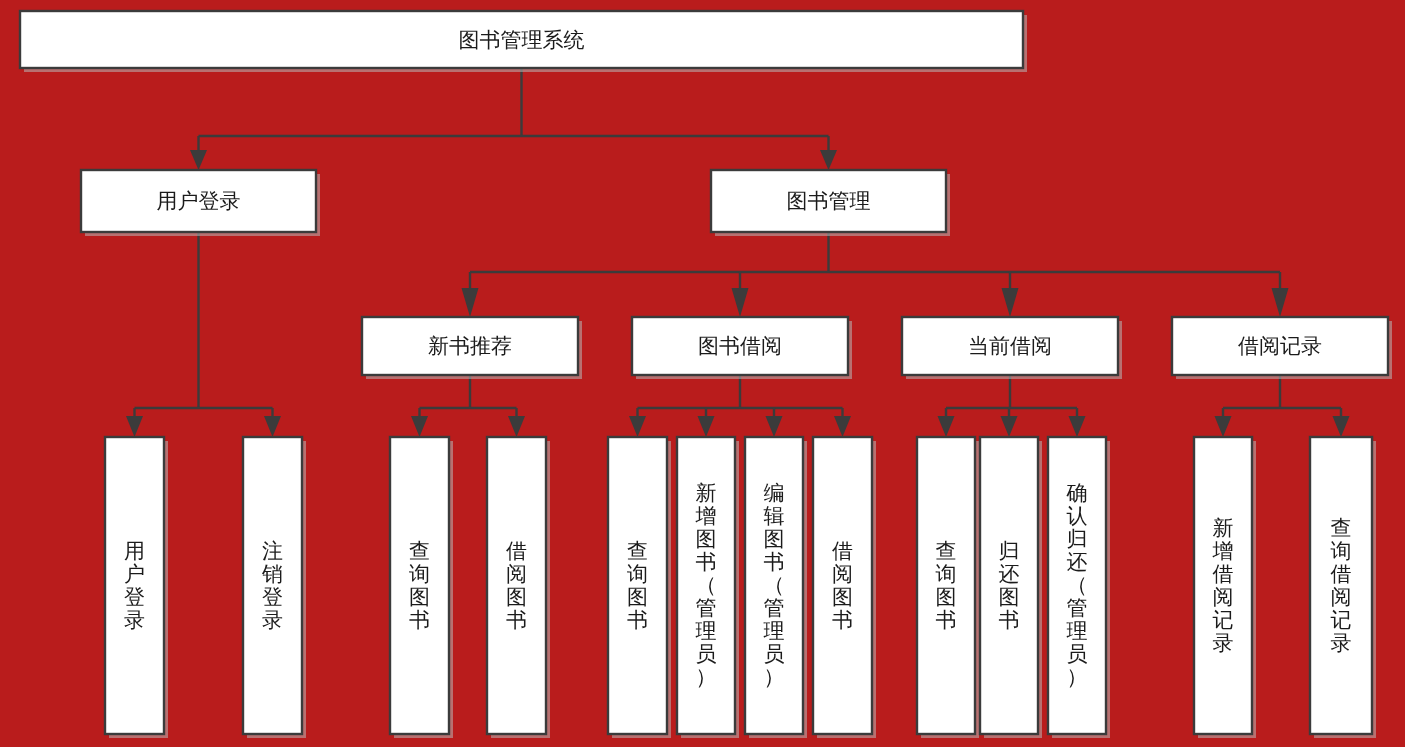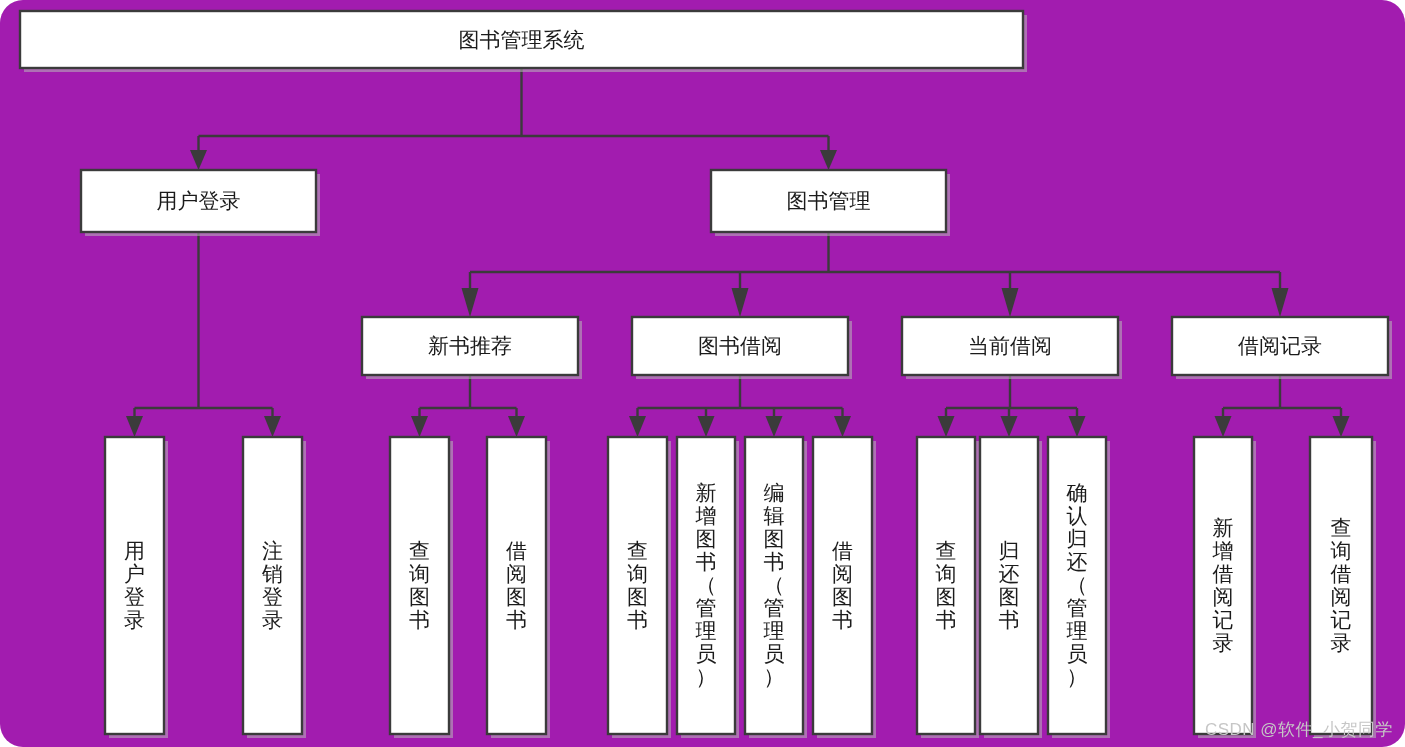--- a/index.html
+++ b/index.html
@@ -10,22 +10,21 @@
   body {
     width: 1405px;
     height: 747px;
     font-family: "Liberation Sans", "DejaVu Sans", sans-serif;
     overflow: hidden;
   }
   #diagram-root {
     position: relative;
     width: 1405px;
     height: 747px;
-    background: #a21caf;
-    border-radius: 23px;
+    background: #b91c1c;
   }
   svg.diagram-canvas {
     position: absolute;
     left: 0;
     top: 0;
     width: 1405px;
     height: 747px;
     display: block;
   }
   .node-box {
@@ -248,14 +247,13 @@
       <text class="node-label-v"><tspan x="1223" y="534.9" text-anchor="middle">新</tspan><tspan x="1223" y="557.9" text-anchor="middle">增</tspan><tspan x="1223" y="580.9" text-anchor="middle">借</tspan><tspan x="1223" y="603.9" text-anchor="middle">阅</tspan><tspan x="1223" y="626.9" text-anchor="middle">记</tspan><tspan x="1223" y="649.9" text-anchor="middle">录</tspan></text>
     </g>
     <g>
       <rect class="node-shadow" x="1314" y="441" width="62" height="297"></rect>
       <rect class="node-box" x="1310" y="437" width="62" height="297"></rect>
       <text class="node-label-v"><tspan x="1341" y="534.9" text-anchor="middle">查</tspan><tspan x="1341" y="557.9" text-anchor="middle">询</tspan><tspan x="1341" y="580.9" text-anchor="middle">借</tspan><tspan x="1341" y="603.9" text-anchor="middle">阅</tspan><tspan x="1341" y="626.9" text-anchor="middle">记</tspan><tspan x="1341" y="649.9" text-anchor="middle">录</tspan></text>
     </g>
 
   </svg>
 
-  <div class="watermark-text">CSDN @软件_小贺同学</div>
 </div>
 
 </body></html>

